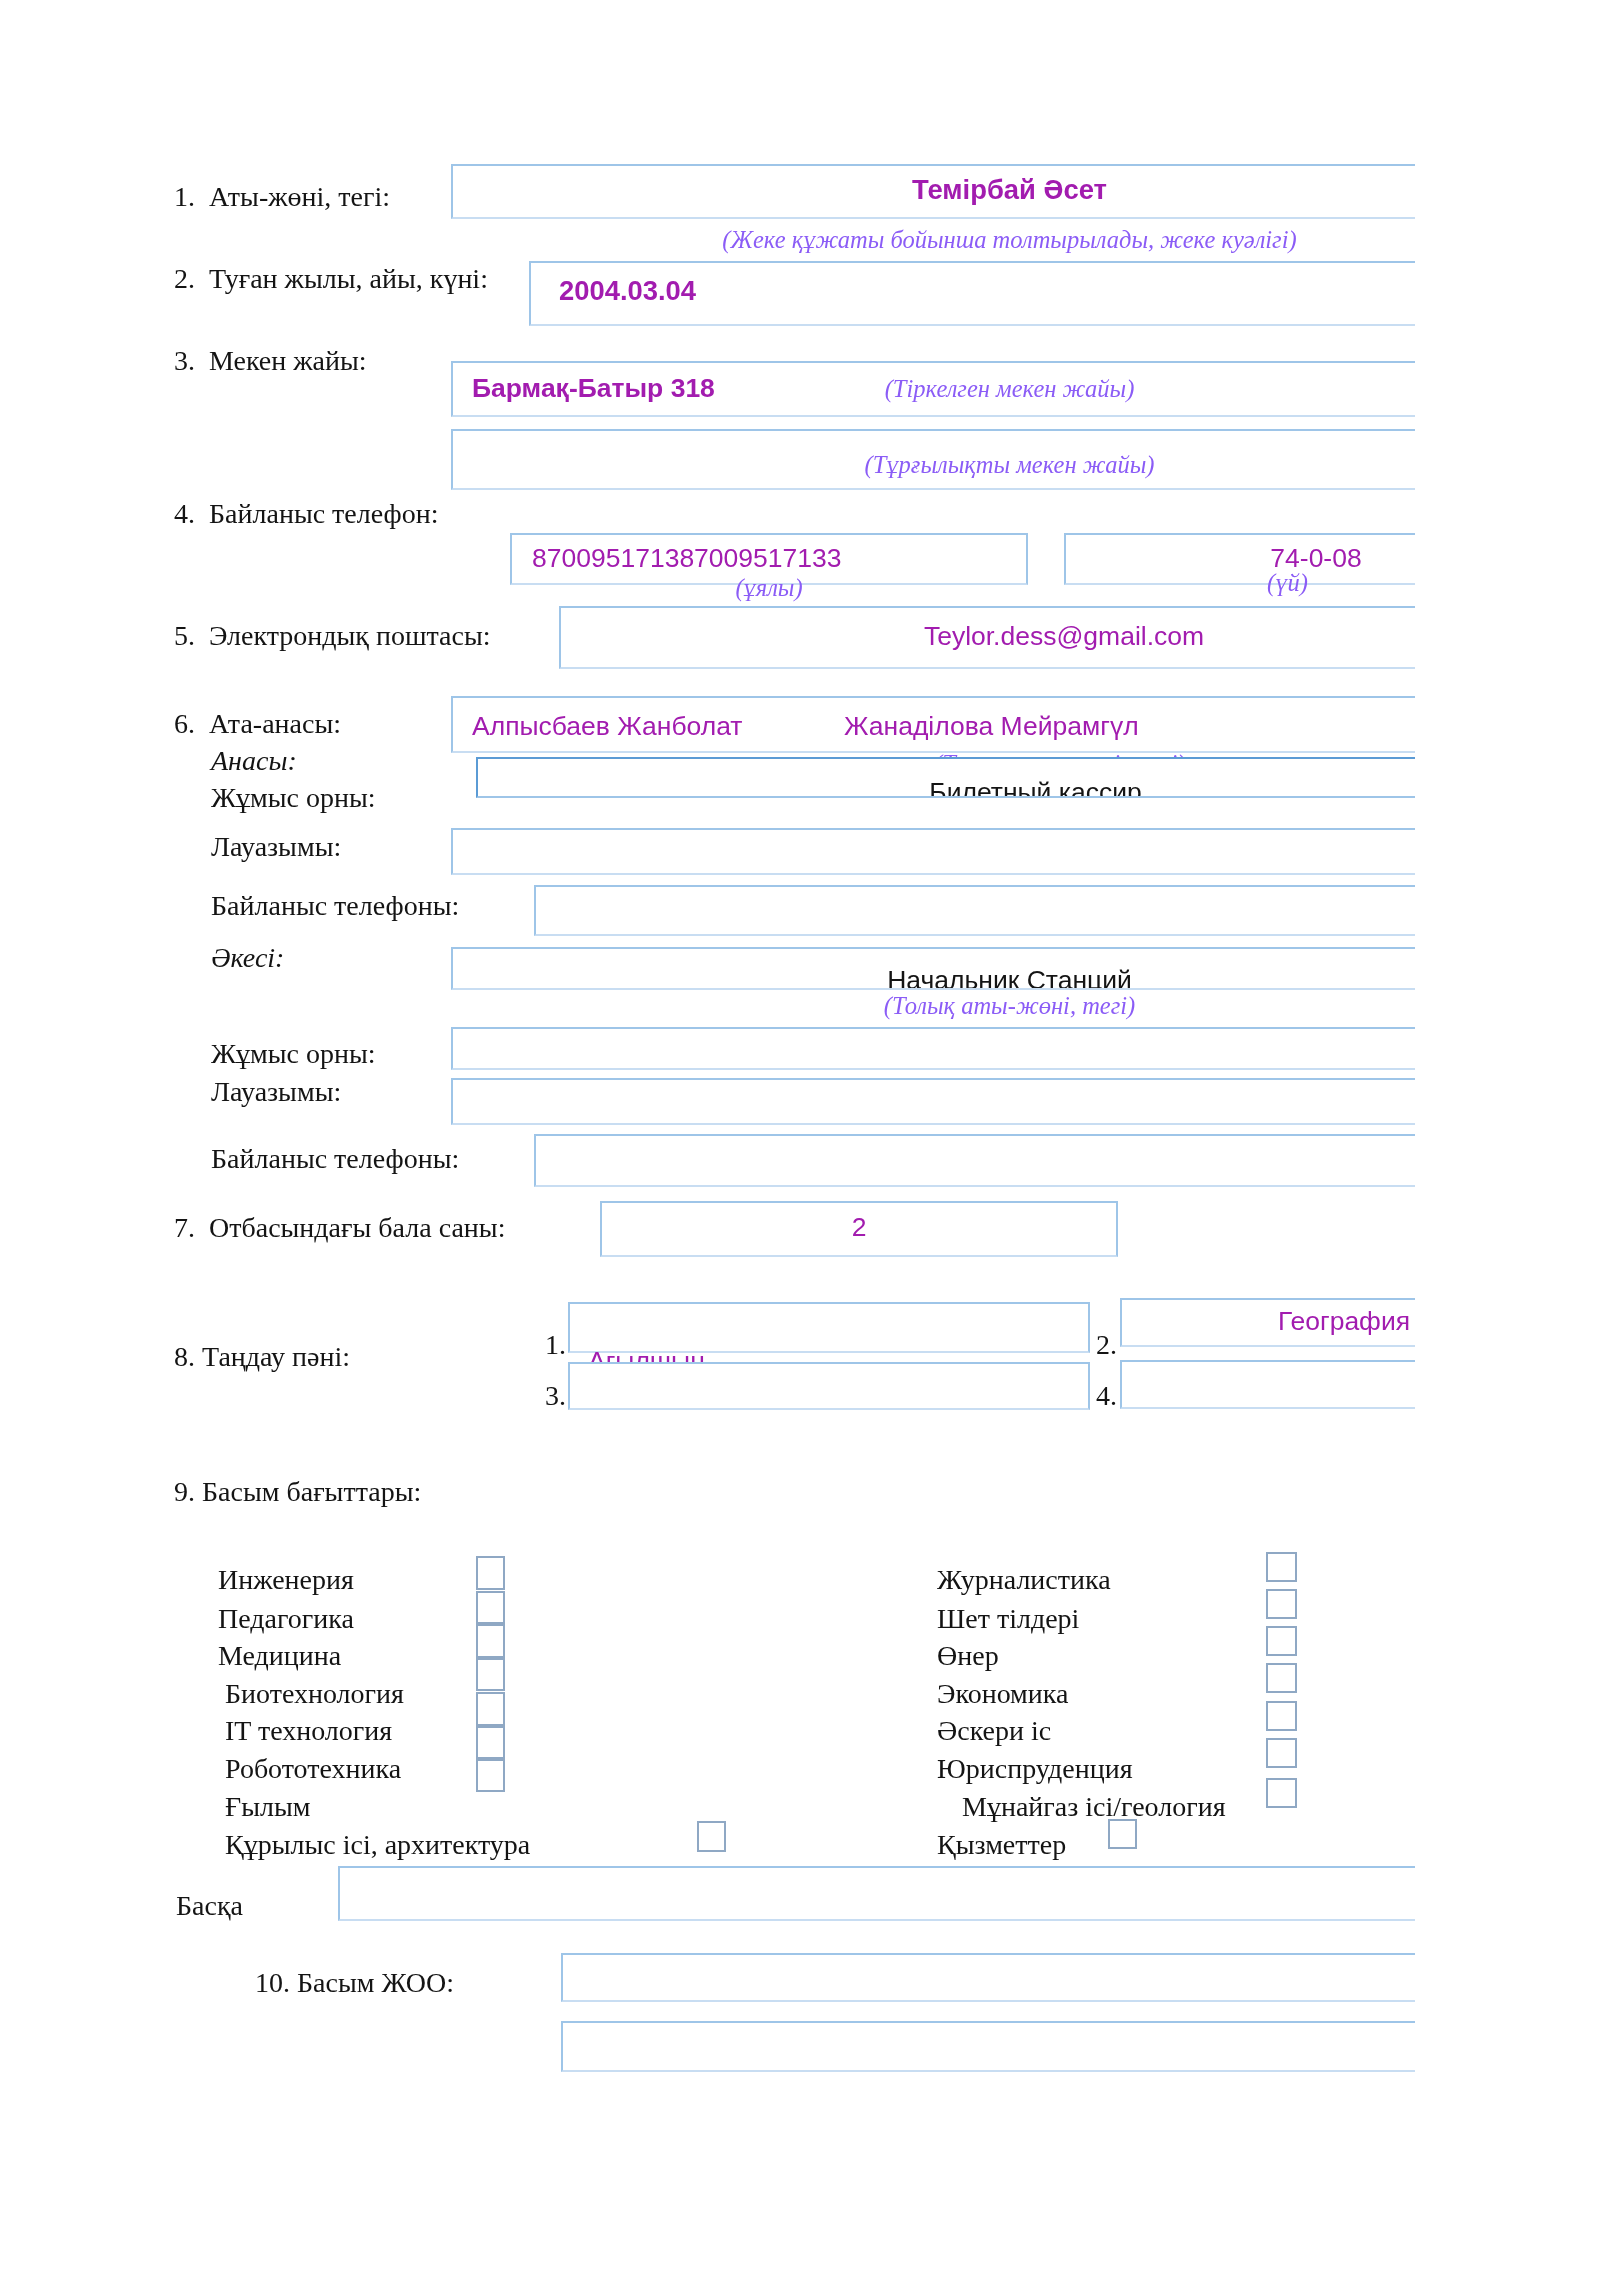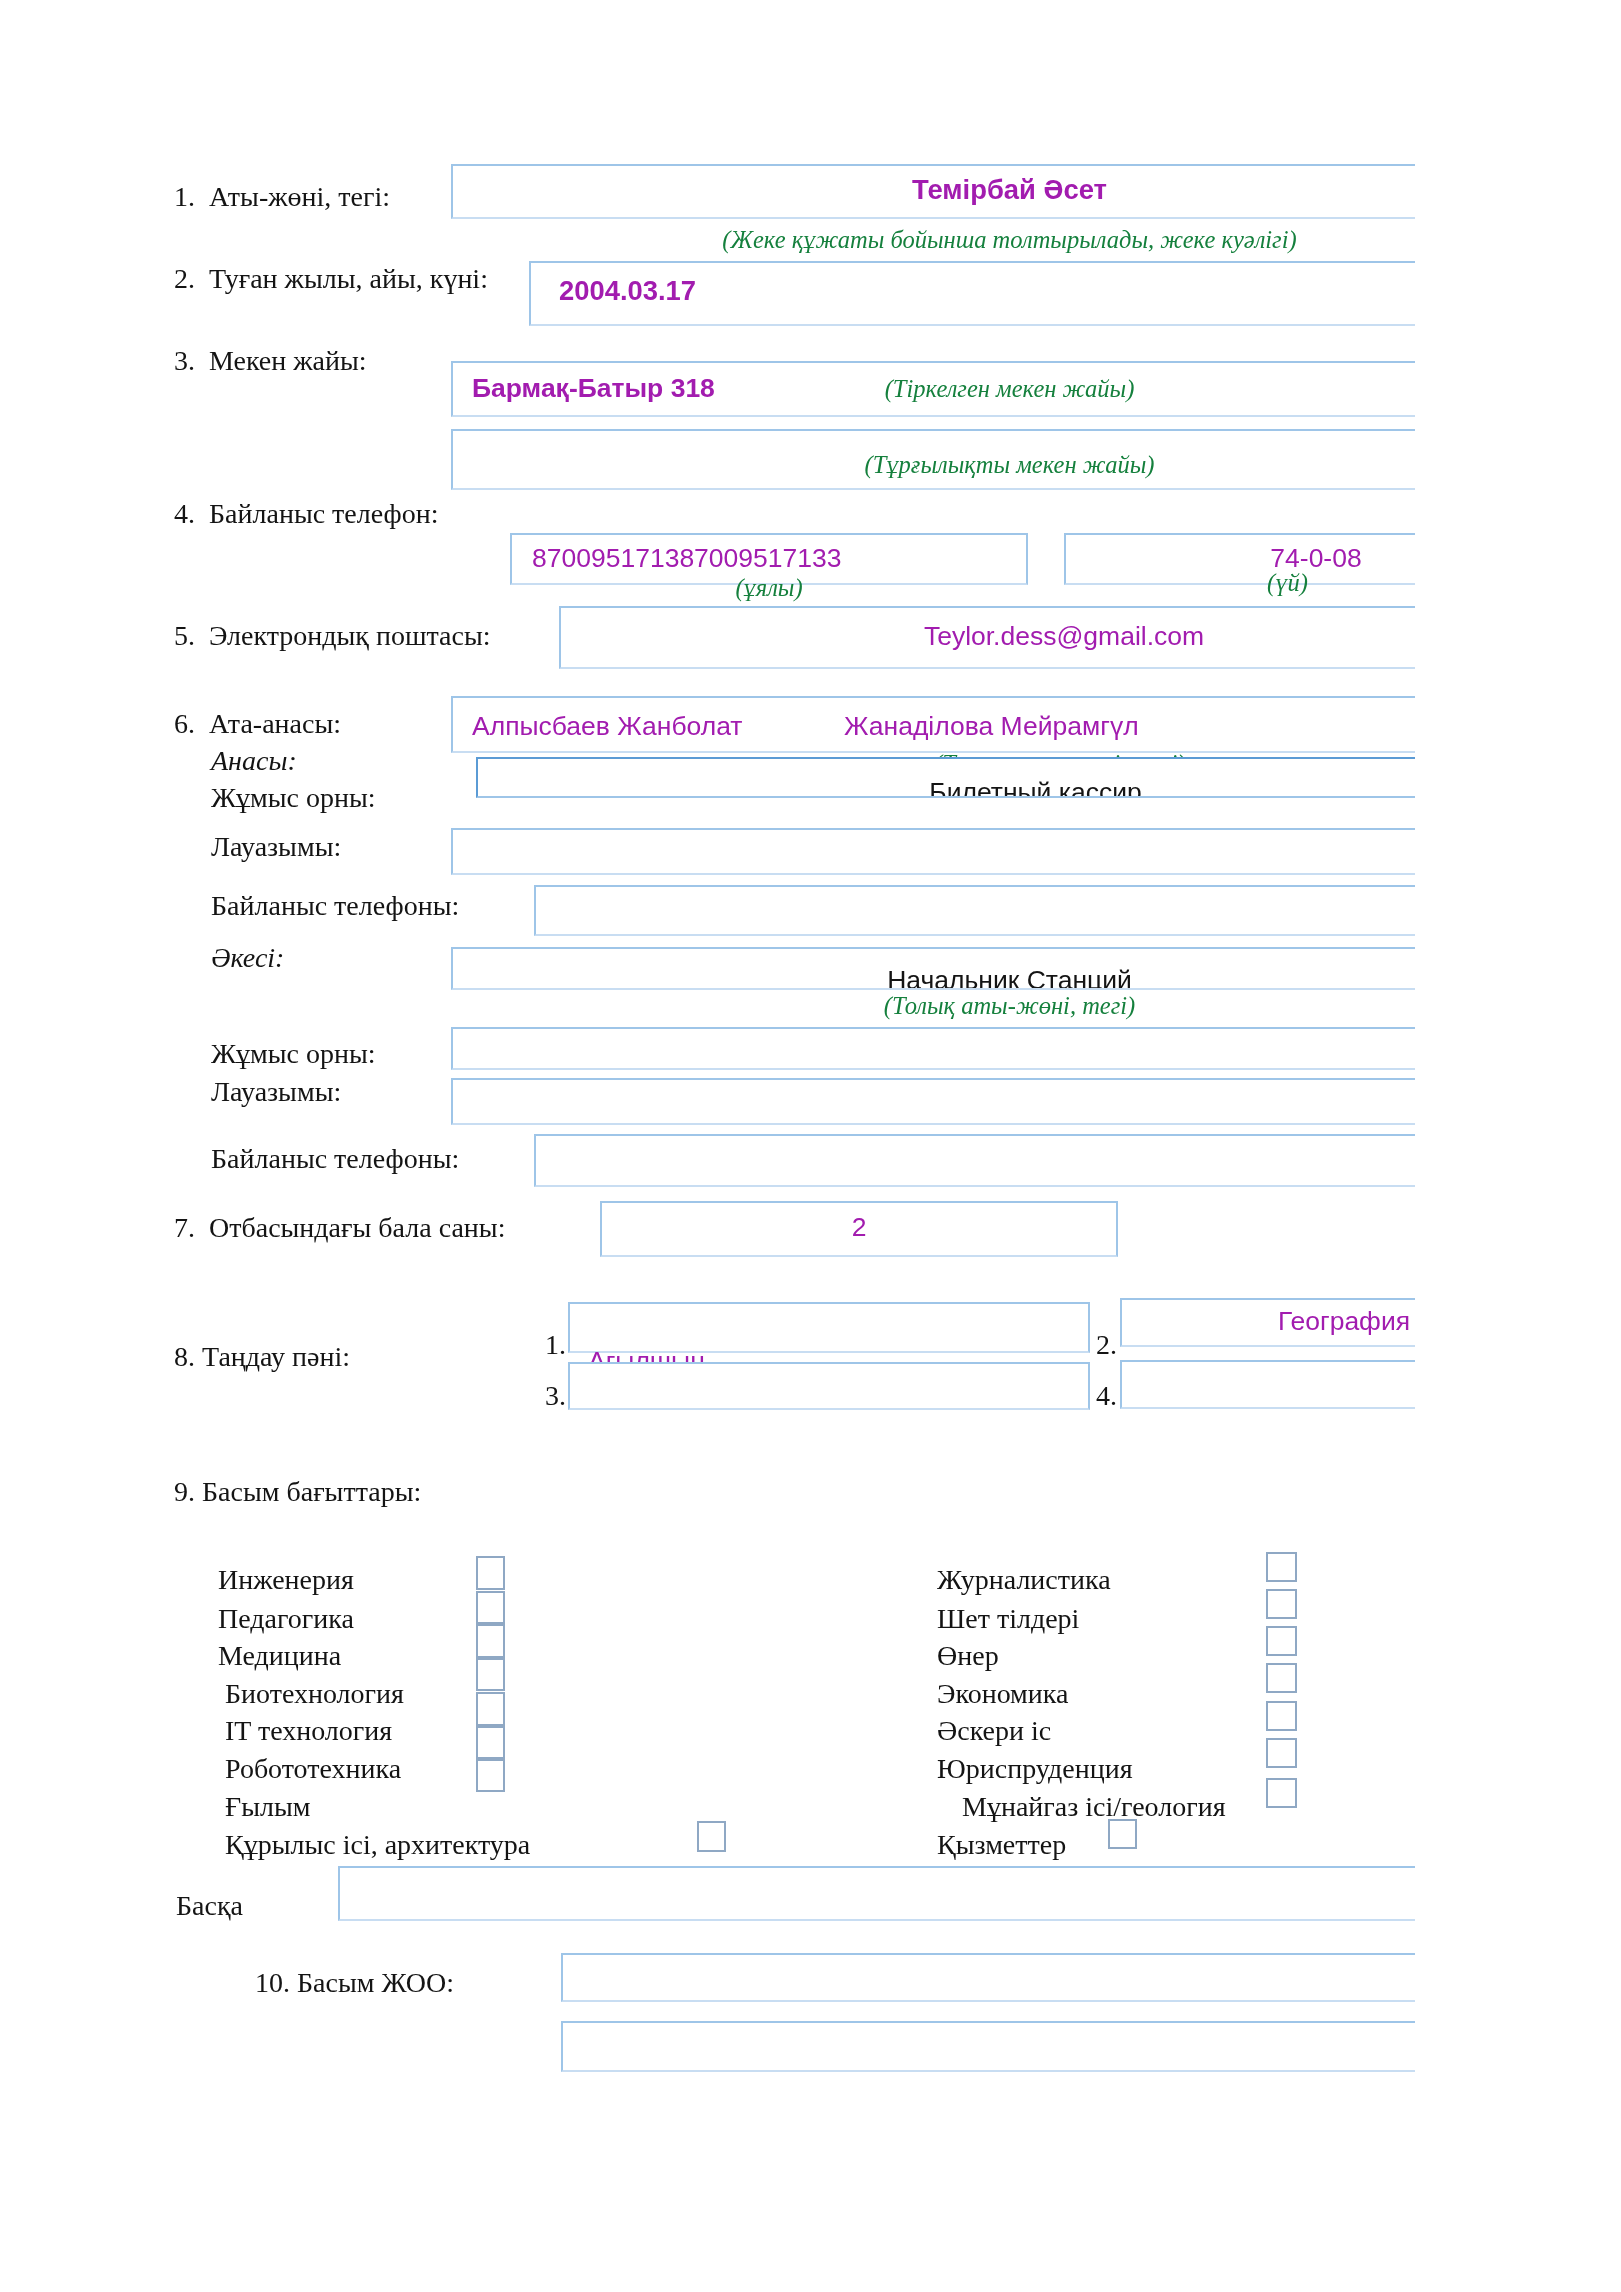--- a/index.html
+++ b/index.html
@@ -17,41 +17,41 @@
     border:2px solid #9ec5e8; border-bottom:2.9px solid #c8ddf2; overflow:hidden;
   }
   .box-dark { border-color:#5b9bd5; border-bottom-color:#9ec5e8; }
   .val {
     position:absolute; font-family:"Liberation Sans", sans-serif;
     font-size:26.5px; color:#a21caf; white-space:nowrap;
   }
   .val.b { font-weight:700; font-size:27.4px; }
   .cap {
     position:absolute; font-family:"Liberation Serif", serif; font-style:italic;
-    font-size:24.5px; color:#15803d; white-space:nowrap;
+    font-size:24.5px; color:#8b5cf6; white-space:nowrap;
   }
   .center { text-align:center; }
   .cb {
     position:absolute; background:#ffffff; box-sizing:border-box;
     border:2px solid #8fa8c4;
   }
 </style>
 </head>
 <body>
 
 <div class="page">
 
   <div class="lbl" style="left:174px; top:181px;">1.&nbsp;&nbsp;Аты-жөні, тегі:</div>
   <div class="box" style="left:451px; top:164px; width:1117px; height:55px;"></div>
   <div class="val b center" style="left:451px; top:174px; width:1117px;">Темірбай Әсет</div>
   <div class="cap center" style="left:451px; top:226px; width:1117px;">(Жеке құжаты бойынша толтырылады, жеке куәлігі)</div>
 
   <div class="lbl" style="left:174px; top:263px;">2.&nbsp;&nbsp;Туған жылы, айы, күні:</div>
   <div class="box" style="left:529px; top:261px; width:1039px; height:65px;"></div>
-  <div class="val b" style="left:559px; top:275px;">2004.03.17</div>
+  <div class="val b" style="left:559px; top:275px;">2004.03.04</div>
 
   <div class="lbl" style="left:174px; top:345px;">3.&nbsp;&nbsp;Мекен жайы:</div>
   <div class="box" style="left:451px; top:361px; width:1117px; height:56px;"></div>
   <div class="val" style="left:472px; top:373px; font-weight:600;">Бармақ-Батыр 318</div>
   <div class="cap center" style="left:451px; top:375px; width:1117px;">(Тіркелген мекен жайы)</div>
   <div class="box" style="left:451px; top:429px; width:1117px; height:61px;"></div>
   <div class="cap center" style="left:451px; top:451px; width:1117px;">(Тұрғылықты мекен жайы)</div>
 
   <div class="lbl" style="left:174px; top:498px;">4.&nbsp;&nbsp;Байланыс телефон:</div>
   <div class="box" style="left:510px; top:533px; width:518px; height:52px;"></div>

